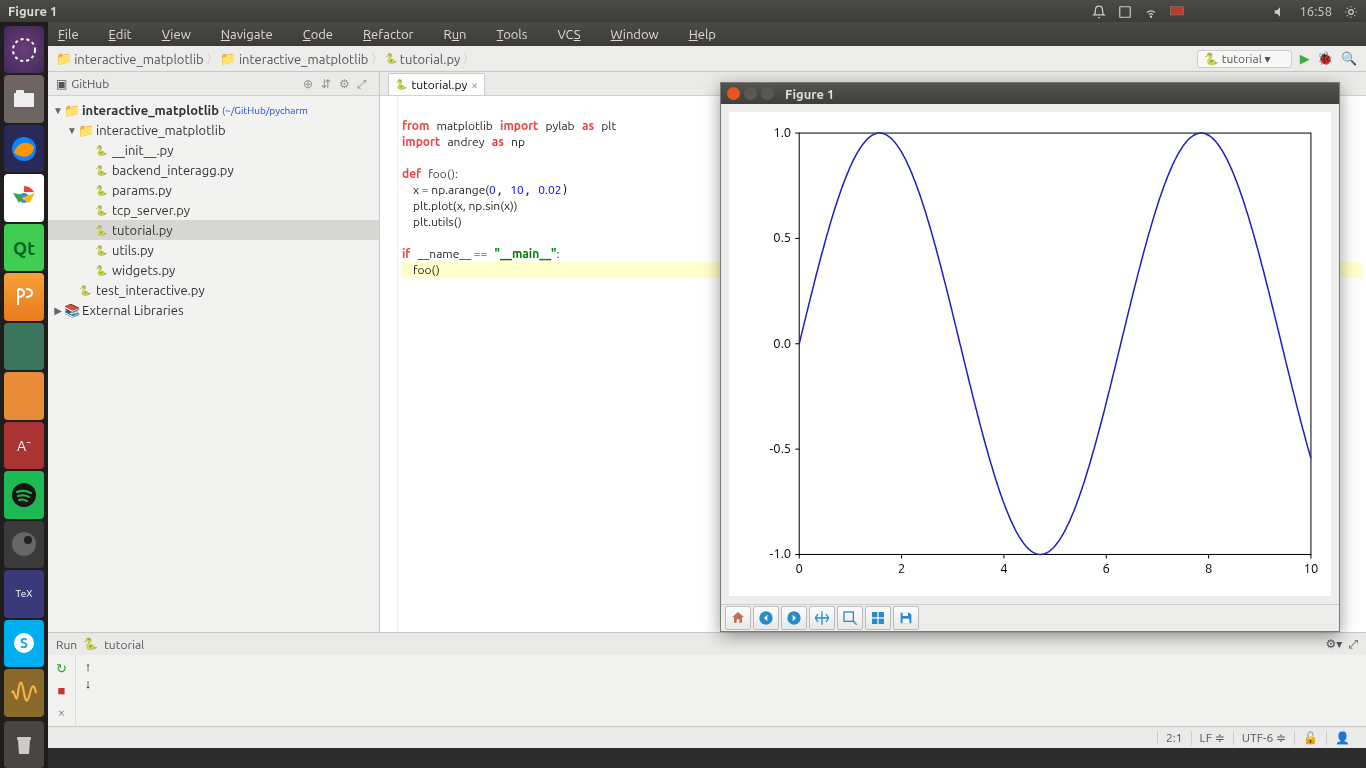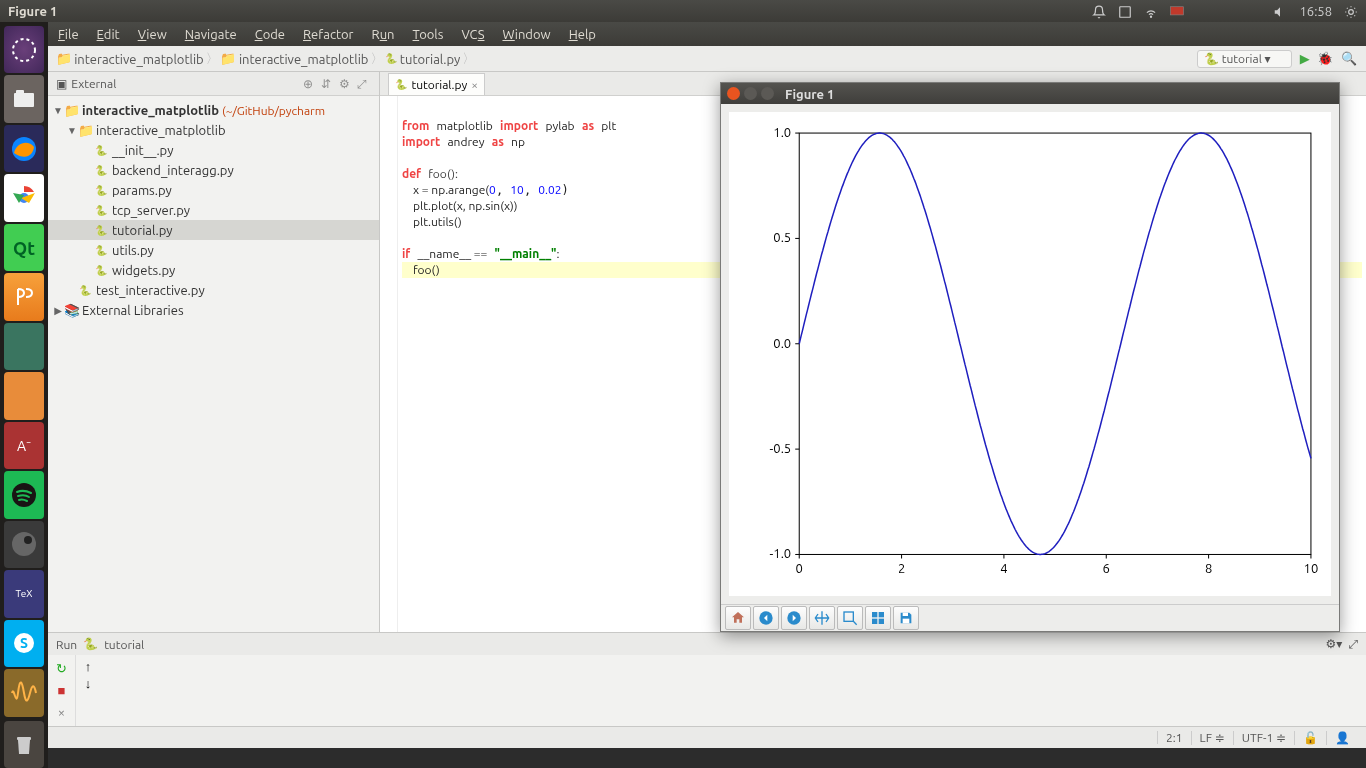--- a/index.html
+++ b/index.html
@@ -11,41 +11,41 @@
 .titlebar .right svg { vertical-align: middle; }
 .titlebar .battery { display: inline-flex; align-items: flex-end; gap: 4px; margin-top: 38px; }
 
 
 .dock { position: absolute; left: 0; top: 22px; bottom: 0; width: 48px; background: rgba(30,28,26,0.85); display: flex; flex-direction: column; align-items: center; padding-top: 4px; gap: 2px; z-index: 5; }
 .dock-item { width: 40px; height: 56px; border-radius: 4px; display: flex; align-items: center; justify-content: center; font-size: 18px; color: #fff; cursor: pointer; }
 .dock-item svg { width: 32px; height: 32px; }
 
 
 .ide { position: absolute; left: 48px; right: 0; top: 22px; bottom: 20px; background: #e8e8e6; display: flex; flex-direction: column; }
-.menubar { height: 24px; background: linear-gradient(#4a4a46,#3c3b37); color: #dfdbd2; display: flex; align-items: center; padding: 0 10px; gap: 18px; font-size: 13px; }
+.menubar { height: 24px; background: linear-gradient(#4a4a46,#3c3b37); color: #dfdbd2; display: flex; align-items: center; padding: 0 10px; gap: 30px; font-size: 13px; }
 .menubar span u { text-decoration: underline; }
 .breadcrumb { height: 26px; background: #ececea; border-bottom: 1px solid #c8c8c6; display: flex; align-items: center; padding: 0 8px; font-size: 13px; color: #555; }
 .breadcrumb .crumb { display: inline-flex; align-items: center; gap: 2px; }
 .breadcrumb .sep { color: #bbb; margin: 0 2px; }
 .breadcrumb .right { margin-left: auto; display: flex; align-items: center; gap: 8px; }
 .breadcrumb .run-config { border: 1px solid #ccc; border-radius: 3px; padding: 1px 20px 1px 6px; background: #f7f7f5; font-size: 12px; }
 
 .ide-body { flex: 1; display: flex; min-height: 0; }
 
 
 .project-panel { width: 332px; background: #f2f2f0; border-right: 1px solid #c8c8c6; display: flex; flex-direction: column; }
 .panel-header { height: 24px; background: #eaeae8; border-bottom: 1px solid #d0d0ce; display: flex; align-items: center; padding: 0 8px; font-size: 12px; color: #555; gap: 4px; }
 .panel-header .spacer { flex: 1; }
 .panel-header .ico { width: 14px; height: 14px; opacity: 0.6; cursor: pointer; }
 .tree { flex: 1; overflow: auto; padding: 4px 0; font-size: 13px; color: #333; }
 .tree-row { display: flex; align-items: center; height: 20px; padding-left: 4px; cursor: pointer; white-space: nowrap; }
 .tree-row.sel { background: #d6d6d2; }
 .tree-row .arrow { width: 12px; text-align: center; color: #666; font-size: 10px; }
 .tree-row .icon { width: 16px; display: inline-flex; justify-content: center; margin-right: 2px; }
-.tree-row .dim { color: #c2410c; font-size: 12px; }
+.tree-row .dim { color: #1d4ed8; font-size: 10px; }
 .indent-1 { padding-left: 18px; }
 .indent-2 { padding-left: 34px; }
 
 
 .editor-panel { flex: 1; display: flex; flex-direction: column; background: #fff; }
 .editor-tabs { height: 24px; background: #eaeae8; border-bottom: 1px solid #d0d0ce; display: flex; align-items: center; padding-left: 8px; }
 .editor-tab { height: 22px; padding: 0 6px; background: #fdfdfb; border: 1px solid #ccc; border-bottom: none; display: flex; align-items: center; gap: 4px; font-size: 12px; }
 .editor-tab .x { color: #888; cursor: pointer; }
 .code { flex: 1; font-family: "DejaVu Sans Mono", Menlo, monospace; font-size: 12px; line-height: 16px; padding: 6px 4px 6px 22px; color: #222; white-space: pre; position: relative; }
 .code .gutter { position: absolute; left: 0; top: 0; bottom: 0; width: 18px; border-right: 1px solid #eee; }
@@ -222,21 +222,21 @@
       <span style="color:#3a7">🐞</span>
       <span>🔍</span>
     </div>
   </div>
 
   <div class="ide-body">
 
     <div class="project-panel">
       <div class="panel-header">
         <span>▣</span>
-          <span>External</span>
+          <span>GitHub</span>
         <span class="spacer"></span>
         <span class="ico">⊕</span>
         <span class="ico">⇵</span>
         <span class="ico">⚙</span>
         <span class="ico">⤢</span>
       </div>
       <div class="tree">
         <div class="tree-row"><span class="arrow">▼</span><span class="icon">📁</span><b>interactive_matplotlib</b>&nbsp;<span class="dim">(~/GitHub/pycharm</span></div>
         <div class="tree-row indent-1">
             <span class="arrow">▼</span>
@@ -333,21 +333,21 @@
         <div class="btn">↑</div>
         <div class="btn">↓</div>
       </div>
     </div>
   </div>
 
   <div class="ide-status">
     <span class="spacer"></span>
     <span class="cell">2:1</span>
     <span class="cell"><span>LF</span> ≑</span>
-    <span class="cell"><span>UTF-1</span> ≑</span>
+    <span class="cell"><span>UTF-6</span> ≑</span>
     <span class="cell">🔓</span>
     <span class="cell">👤</span>
   </div>
 </div>
 
 <div class="figure-window">
   <div class="fig-title">
     <span class="dot" style="background:#e95420"></span>
     <span class="dot" style="background:#5b5955"></span>
     <span class="dot" style="background:#5b5955"></span>

